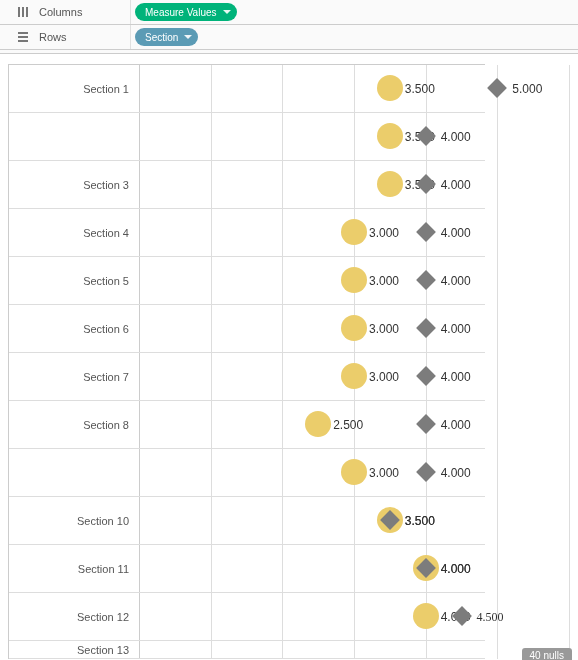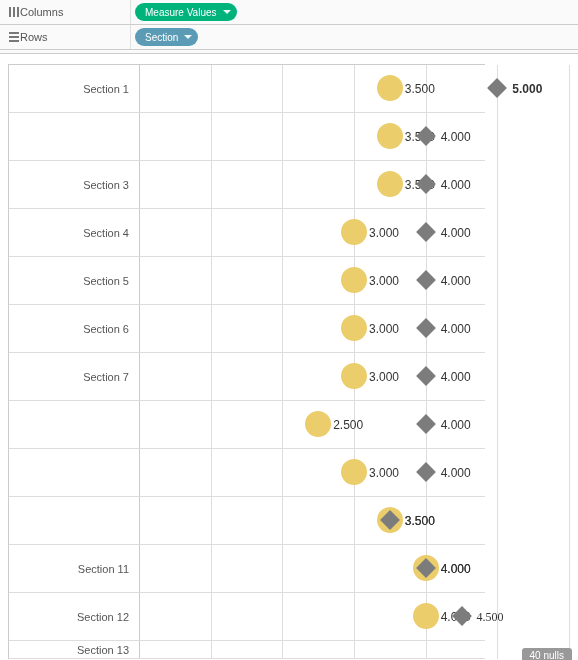--- a/index.html
+++ b/index.html
@@ -1,18 +1,18 @@
 <!DOCTYPE html>
 <html><head>
 <meta charset="utf-8">
 <style>
 *{box-sizing:border-box;margin:0;padding:0}
 body{font-family:Arial,Helvetica,sans-serif;font-size:11px;color:#333;background:#fff;width:578px}
 .shelf{display:flex;align-items:center;height:25px;border-bottom:1px solid #ccc;background:#fafafa}
-.shelf-label-area{display:flex;align-items:center;gap:0;width:130px;padding-left:8px}
+.shelf-label-area{display:flex;align-items:center;gap:10px;width:130px;padding-left:17px}
 .shelf-icon svg{display:block}
 .shelf-label{color:#555}
 .pill-area{flex:1;display:flex;align-items:center;padding-left:4px;border-left:1px solid #e0e0e0;height:100%}
 .pill{display:inline-flex;align-items:center;height:18px;border-radius:9px;padding:0 6px 0 10px;font-size:10px;color:#fff;gap:6px}
 .pill-green{background:#00b37a}
 .pill-blue{background:#5b9bb5}
 .pill-arrow{width:0;height:0;border-left:4px solid transparent;border-right:4px solid transparent;border-top:4px solid #fff;opacity:.9}
 .spacer{height:4px;border-bottom:1px solid #ccc;background:#fafafa}
 .chart-wrap{padding:10px 8px 8px 8px;position:relative}
 .chart{position:relative;border:1px solid #ccc;border-right:none;border-bottom:none}
@@ -82,21 +82,21 @@
         <div class="row-label">Section 1</div>
         <div class="row-divider"></div>
         <div class="marks">
           <span class="mark circle" style="left: 250.833px;"><svg width="28" height="28">
               <circle cx="14" cy="14" r="13" fill="#ebcd6b"></circle>
             </svg></span>
           <span class="mark-label" style="left: 265.833px;">3.500</span>
           <span class="mark diamond" style="left: 358.333px;"><svg width="24" height="24">
               <rect x="5" y="5" width="14" height="14" fill="#7c7c7c" transform="rotate(45 12 12)"></rect>
             </svg></span>
-          <span class="mark-label" style="left: 373.333px; font-weight: bold;">5.000</span>
+          <span class="mark-label" style="left: 373.333px;">5.000</span>
         </div>
       </div>
       <div class="row">
         <div class="row-divider"></div>
         <div class="marks">
           <span class="mark circle" style="left: 250.833px;"><svg width="28" height="28">
               <circle cx="14" cy="14" r="13" fill="#ebcd6b"></circle>
             </svg></span>
           <span class="mark-label" style="left: 265.833px;">3.500</span>
           <span class="mark diamond" style="left: 286.667px;"><svg width="24" height="24">
@@ -169,20 +169,21 @@
               <circle cx="14" cy="14" r="13" fill="#ebcd6b"></circle>
             </svg></span>
           <span class="mark-label" style="left: 230px;">3.000</span>
           <span class="mark diamond" style="left: 286.667px;"><svg width="24" height="24">
               <rect x="5" y="5" width="14" height="14" fill="#7c7c7c" transform="rotate(45 12 12)"></rect>
             </svg></span>
           <span class="mark-label" style="left: 301.667px;">4.000</span>
         </div>
       </div>
       <div class="row">
+        <div class="row-label">Section 8</div>
         <div class="row-divider"></div>
         <div class="marks">
           <span class="mark circle" style="left: 179.167px;"><svg width="28" height="28">
               <circle cx="14" cy="14" r="13" fill="#ebcd6b"></circle>
             </svg></span>
           <span class="mark-label" style="left: 194.167px;">2.500</span>
           <span class="mark diamond" style="left: 286.667px;"><svg width="24" height="24">
               <rect x="5" y="5" width="14" height="14" fill="#7c7c7c" transform="rotate(45 12 12)"></rect>
             </svg></span>
           <span class="mark-label" style="left: 301.667px;">4.000</span>
@@ -195,20 +196,21 @@
               <circle cx="14" cy="14" r="13" fill="#ebcd6b"></circle>
             </svg></span>
           <span class="mark-label" style="left: 230px;">3.000</span>
           <span class="mark diamond" style="left: 286.667px;"><svg width="24" height="24">
               <rect x="5" y="5" width="14" height="14" fill="#7c7c7c" transform="rotate(45 12 12)"></rect>
             </svg></span>
           <span class="mark-label" style="left: 301.667px;">4.000</span>
         </div>
       </div>
       <div class="row">
+        <div class="row-label">Section 10</div>
         <div class="row-divider"></div>
         <div class="marks">
           <span class="mark circle" style="left: 250.833px;"><svg width="28" height="28">
               <circle cx="14" cy="14" r="13" fill="#ebcd6b"></circle>
             </svg></span>
           <span class="mark-label" style="left: 265.833px;">3.500</span>
           <span class="mark diamond" style="left: 250.833px;"><svg width="24" height="24">
               <rect x="5" y="5" width="14" height="14" fill="#7c7c7c" transform="rotate(45 12 12)"></rect>
             </svg></span>
           <span class="mark-label" style="left: 265.833px;">3.500</span>

